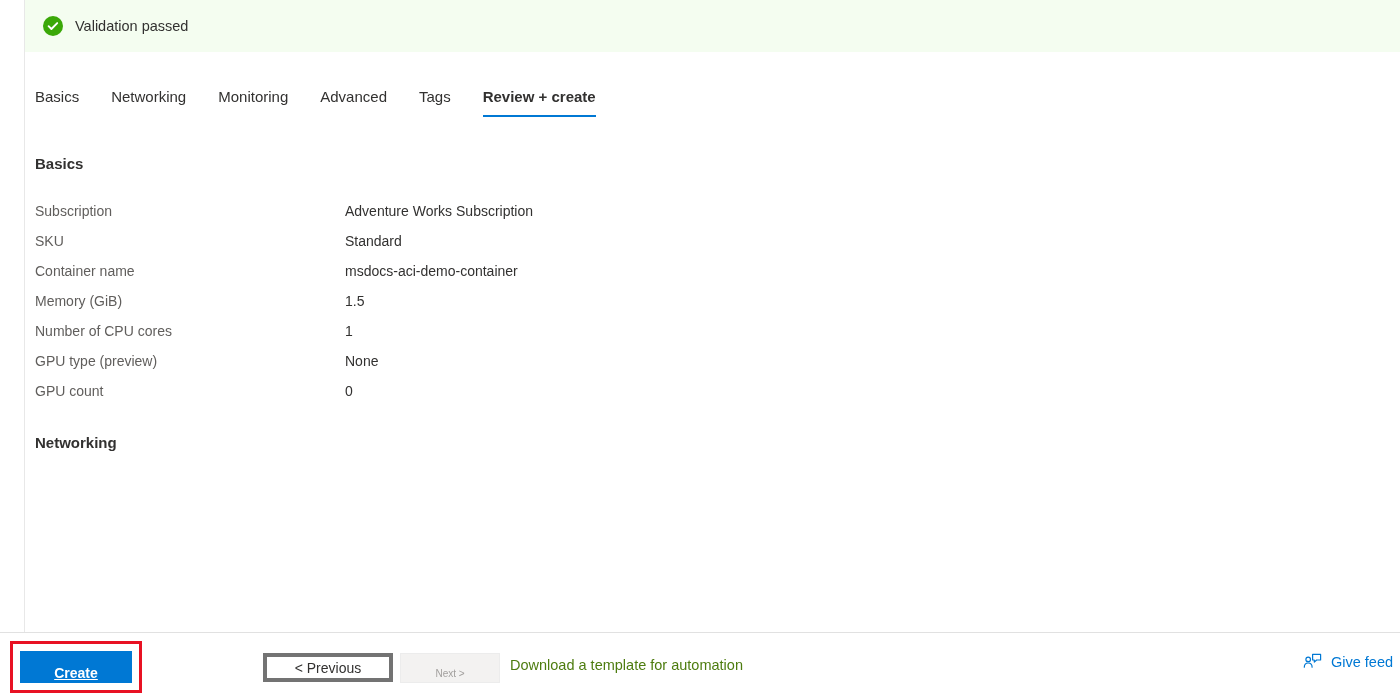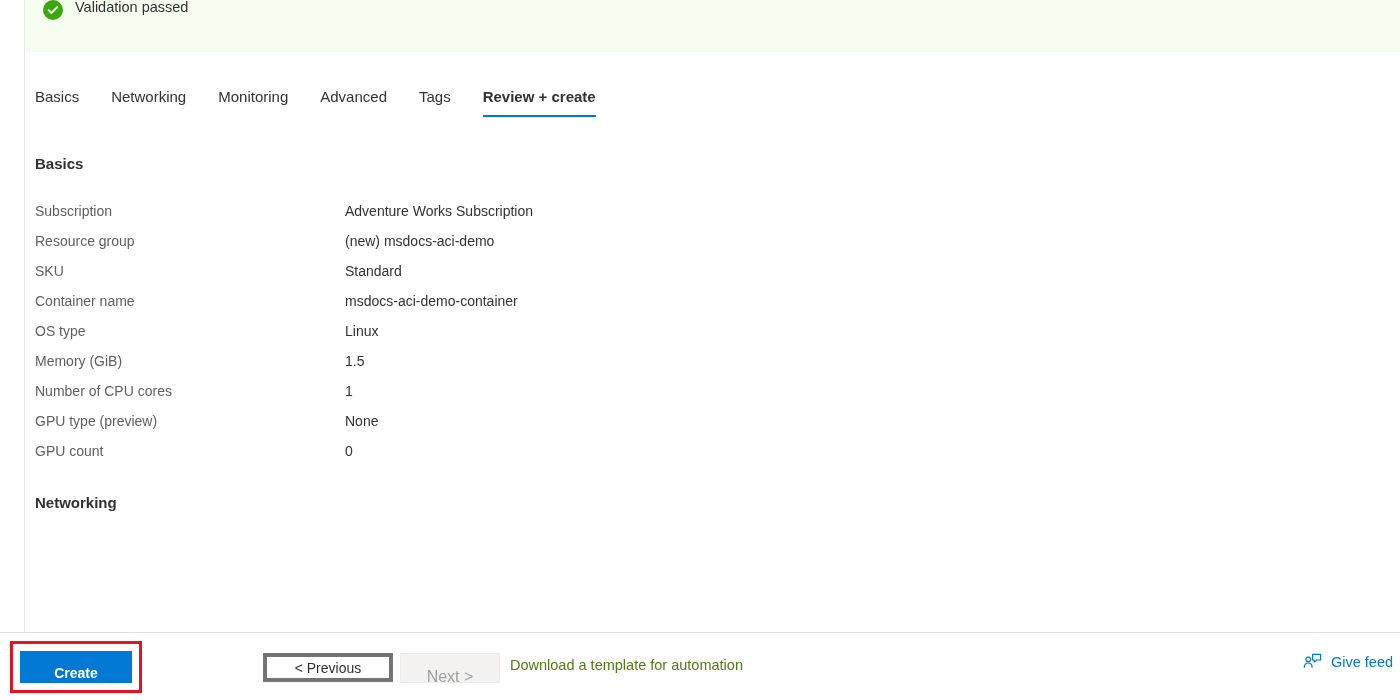--- a/index.html
+++ b/index.html
@@ -25,20 +25,21 @@
     border-right: 1px solid #e8e8e8;
   }
 
   
   .validation-banner {
     position: absolute;
     left: 25px; top: 0;
     width: 1375px; height: 52px;
     background: #f4fdf0;
     display: flex;
+    align-items: center;
     padding-left: 18px;
   }
   .check-icon {
     width: 20px; height: 20px;
     border-radius: 50%;
     background: #3aa808;
     display: inline-flex;
     align-items: center;
     justify-content: center;
     flex: 0 0 auto;
@@ -141,41 +142,42 @@
     left: 20px; top: 651px;
     width: 112px; height: 32px;
     background: #0078d4;
     color: #ffffff;
     border: none;
     font-size: 14px;
     font-weight: bold;
     font-family: "Liberation Sans", sans-serif;
     cursor: pointer;
     padding: 14px;
+    text-decoration: underline;
   }
   .btn-prev {
     position: absolute;
     left: 263px; top: 653px;
     width: 130px; height: 29px;
     background: #ffffff;
     color: #323130;
     border: 4px solid #737373;
     font-size: 14px;
     font-family: "Liberation Sans", sans-serif;
     cursor: pointer;
     padding: 0;
   }
   .btn-next {
     position: absolute;
     left: 400px; top: 653px;
     width: 100px; height: 29px;
     background: #f3f2f1;
     color: #a19f9d;
     border: 1px solid #ececec;
-    font-size: 16px;
+    font-size: 10px;
     font-family: "Liberation Sans", sans-serif;
     cursor: default;
     padding: 14px;
   }
   .template-link {
     position: absolute;
     left: 510px; top: 657px;
     font-size: 14.5px;
     color: #4d7c0f;
     text-decoration: none;
@@ -225,34 +227,26 @@
   <div class="content">
     <h2 class="section-title">Basics</h2>
 
     <table class="kv-table">
       <tbody>
         <tr>
           <td class="kv-label">Subscription</td>
           <td class="kv-value">Adventure Works Subscription</td>
         </tr>
         <tr>
-          <td class="kv-label">Resource group</td>
-          <td class="kv-value">(new) msdocs-aci-demo</td>
-        </tr>
-        <tr>
           <td class="kv-label">SKU</td>
           <td class="kv-value">Standard</td>
         </tr>
         <tr>
           <td class="kv-label">Container name</td>
           <td class="kv-value">msdocs-aci-demo-container</td>
-        </tr>
-        <tr>
-          <td class="kv-label">OS type</td>
-          <td class="kv-value">Linux</td>
         </tr>
         <tr>
           <td class="kv-label">Memory (GiB)</td>
           <td class="kv-value">1.5</td>
         </tr>
         <tr>
           <td class="kv-label">Number of CPU cores</td>
           <td class="kv-value">1</td>
         </tr>
         <tr>

